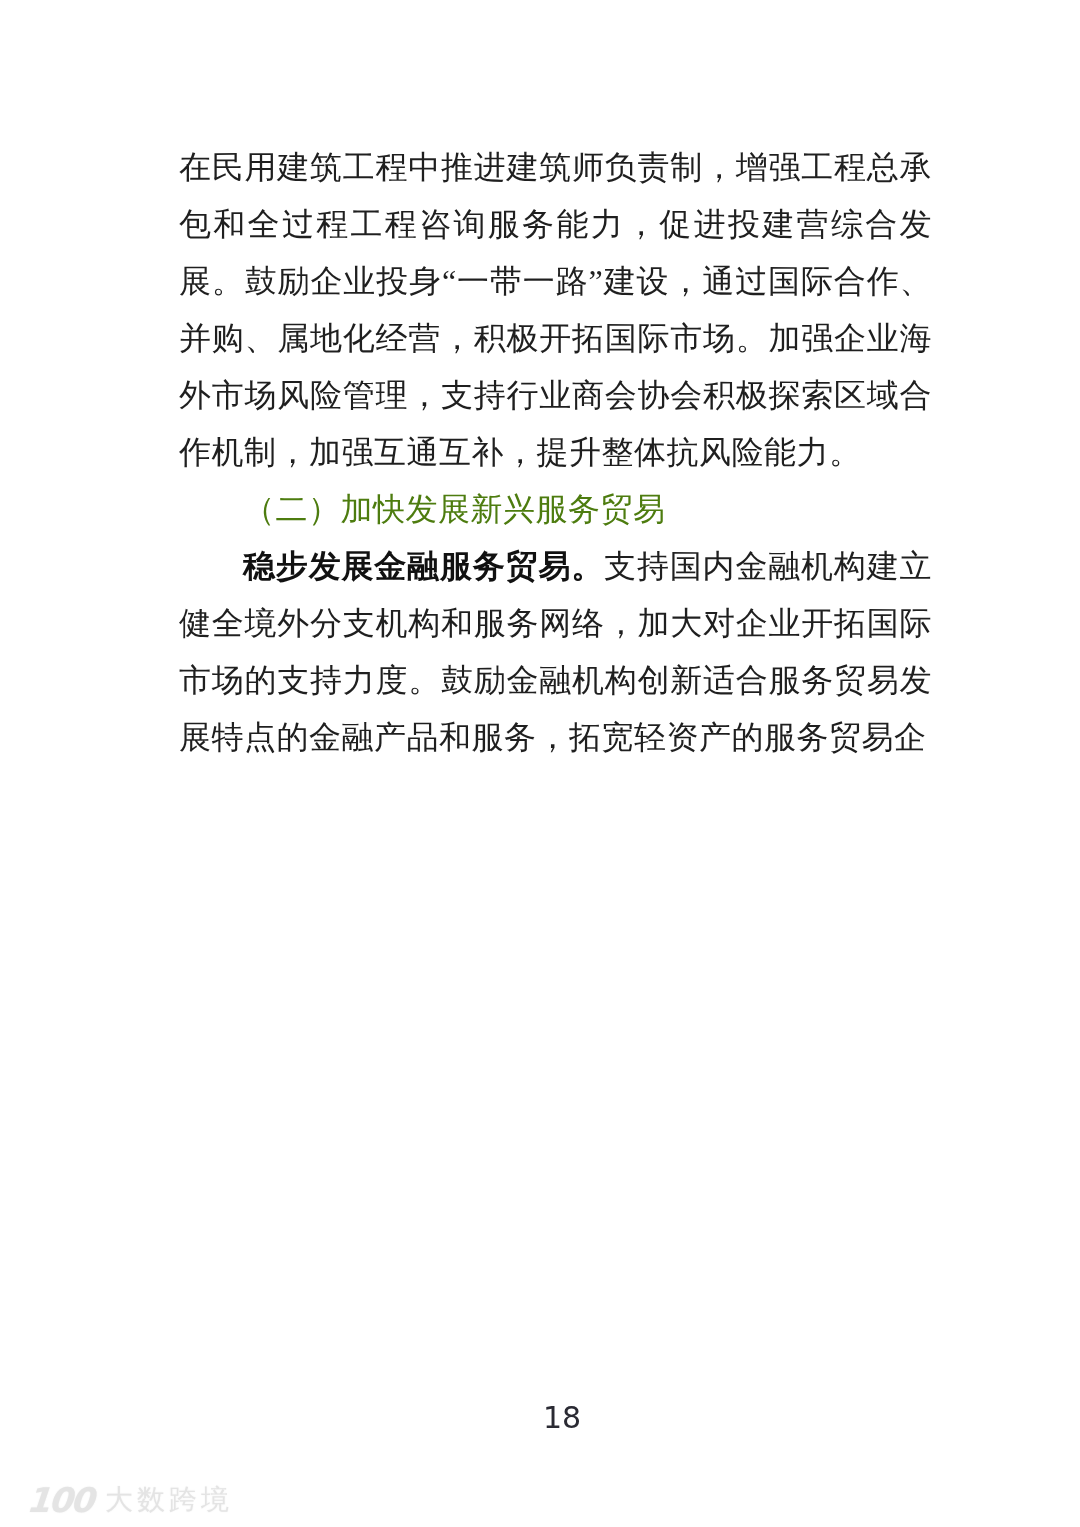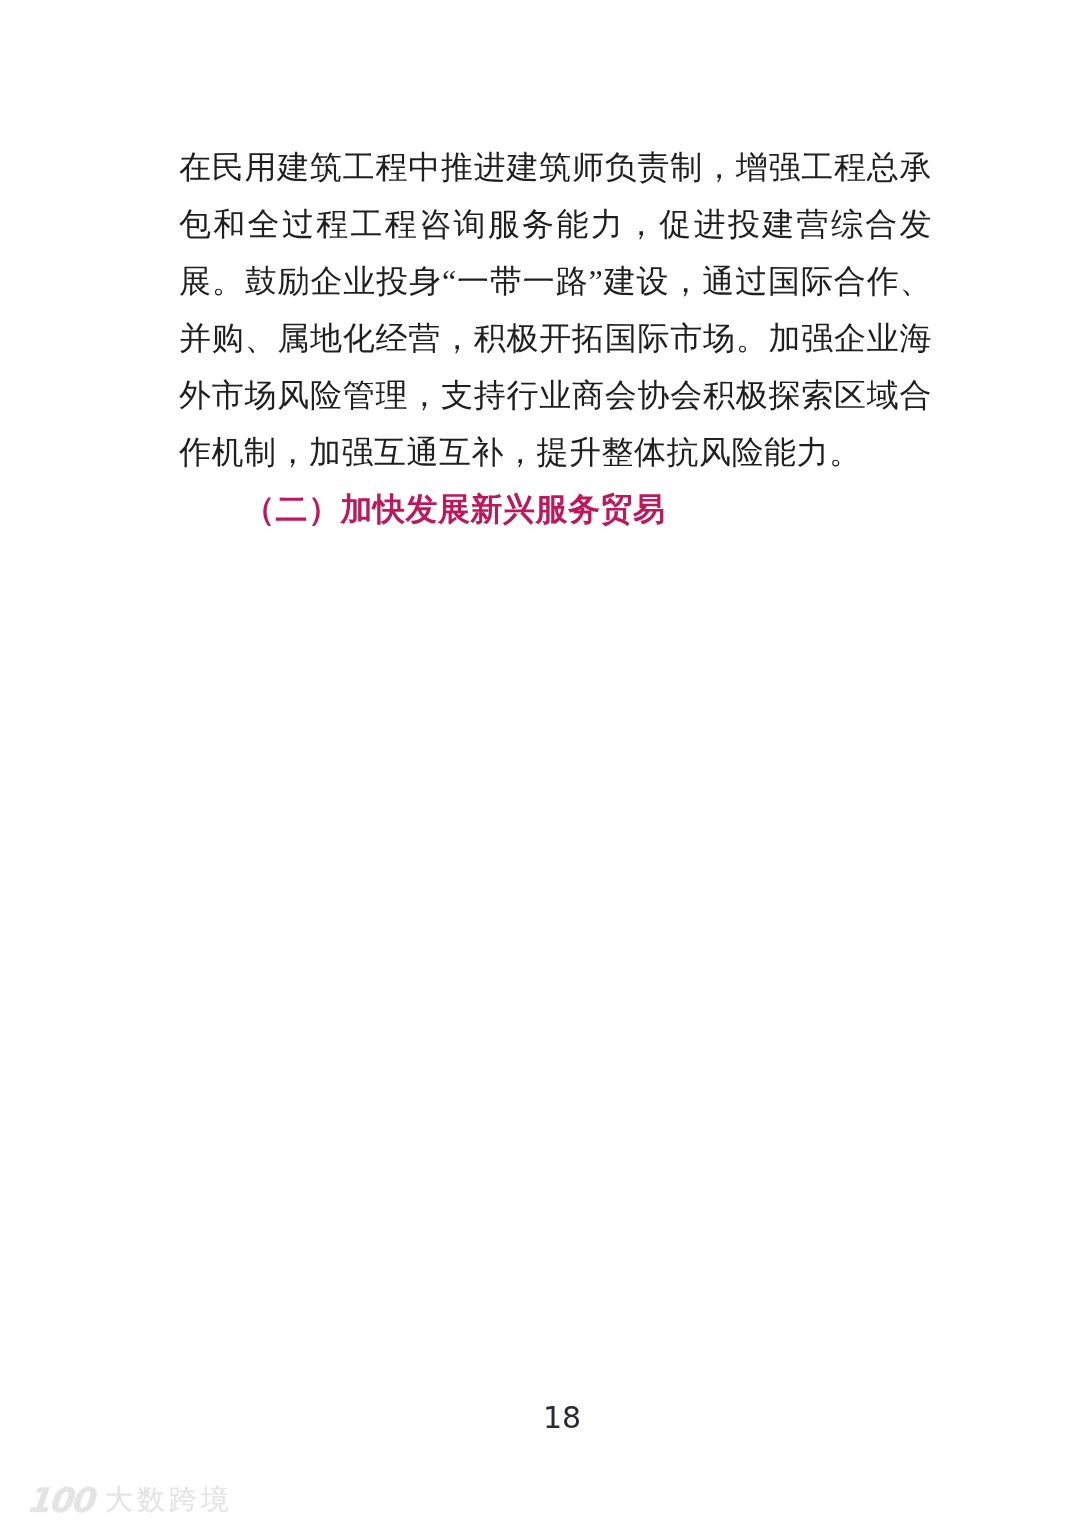--- a/index.html
+++ b/index.html
@@ -28,23 +28,23 @@
   .para {
     font-size: 32px;
     line-height: 57px;
     color: #1f1f1f;
     text-align: justify;
     text-justify: inter-ideograph;
     letter-spacing: 0.5px;
   }
 
   .para.heading {
-    font-weight: bold;
+    font-weight: normal;
     text-indent: 2em;
-    color: #be185d;
+    color: #4d7c0f;
   }
 
   .para.indent {
     text-indent: 2em;
   }
 
   .lead {
     font-weight: bold;
     color: #111111;
   }
@@ -96,20 +96,21 @@
 
 <div class="page">
 
   <div class="content">
 
     <p class="para">在民用建筑工程中推进建筑师负责制，增强工程总承包和全过程工程咨询服务能力，促进投建营综合发展。鼓励企业投身“一带一路”建设，通过国际合作、并购、属地化经营，积极开拓国际市场。加强企业海外市场风险管理，支持行业商会协会积极探索区域合作机制，加强互通互补，提升整体抗风险能力。</p>
 
     <p class="para heading">（二）加快发展新兴服务贸易</p>
 
 
+    <p class="para indent"><strong class="lead">稳步发展金融服务贸易。</strong><span>支持国内金融机构建立健全境外分支机构和服务网络，加大对企业开拓国际市场的支持力度。鼓励金融机构创新适合服务贸易发展特点的金融产品和服务，拓宽轻资产的服务贸易企</span></p>
 
   </div>
 
   <div class="page-number">18</div>
 
   <div class="watermark">
     <span class="wm-logo">100</span>
     <span class="wm-text">大数跨境</span>
   </div>
 

